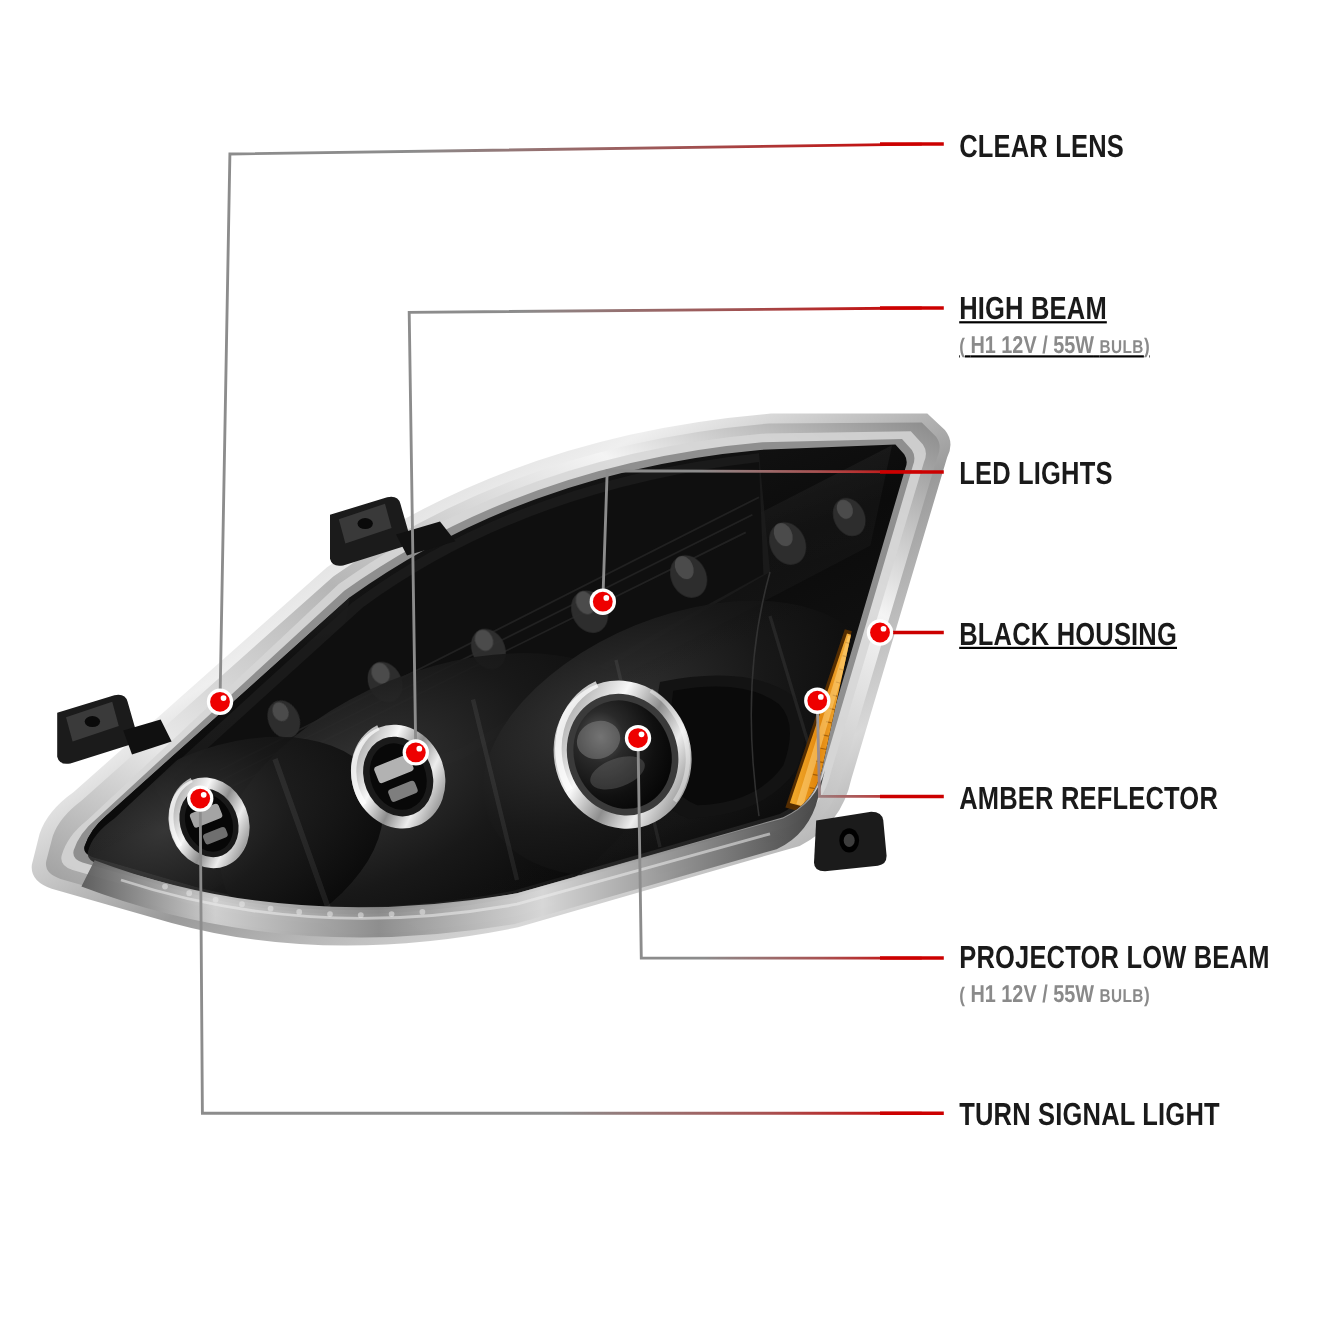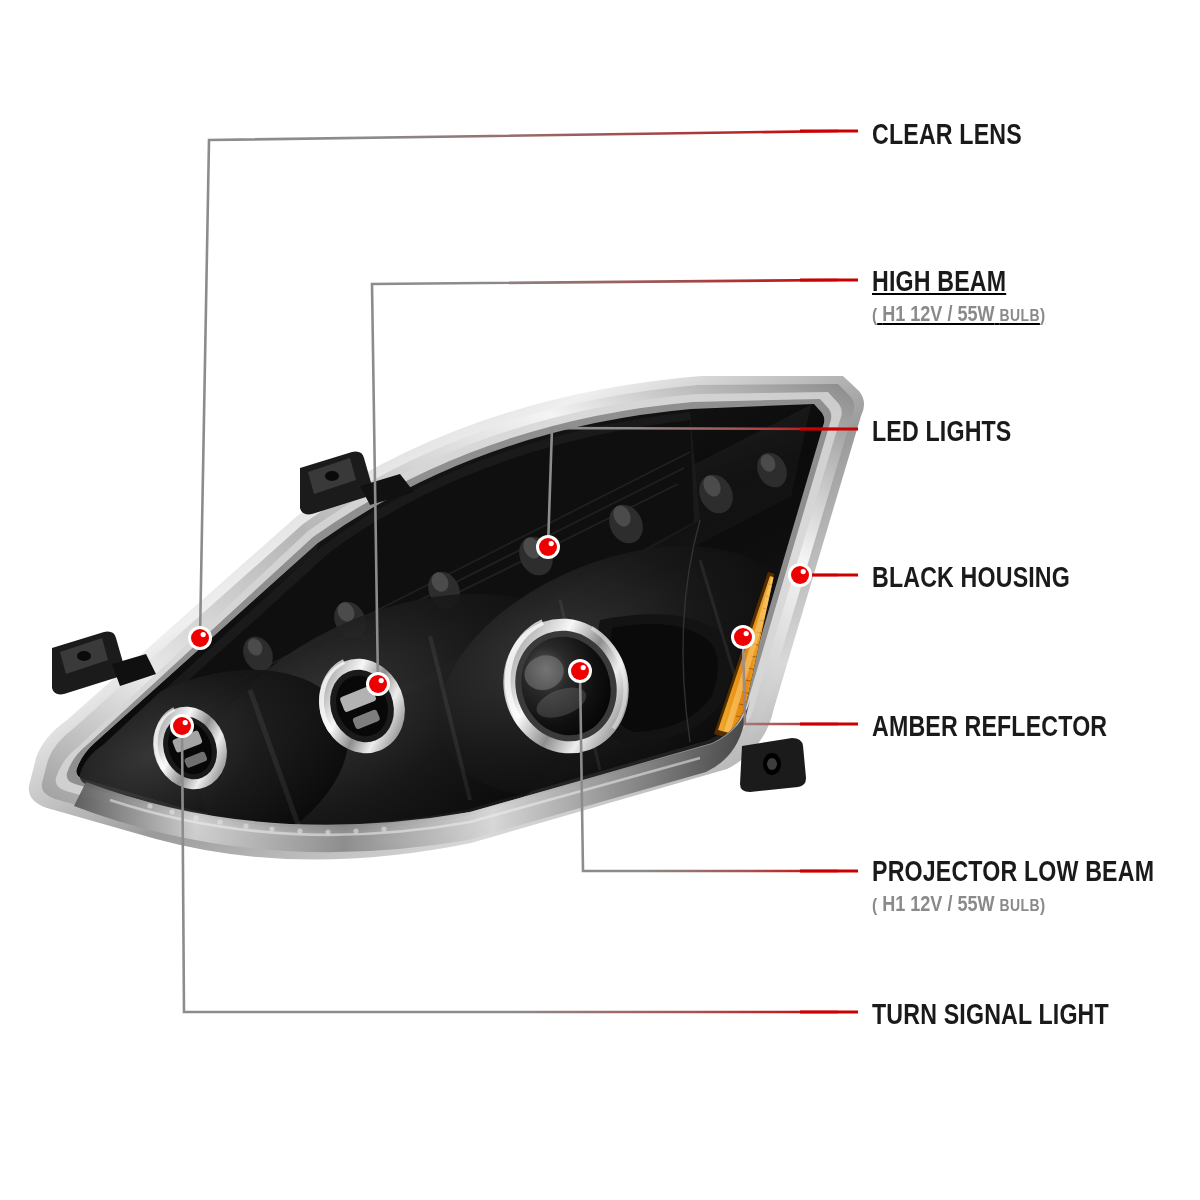--- a/index.html
+++ b/index.html
@@ -439,21 +439,21 @@
       <div class="label" style="left: 872px; top: 120px;">
         <span class="title">CLEAR LENS</span>
       </div>
       <div class="label" style="left: 872px; top: 267px; text-decoration: underline;">
         <span class="title">HIGH BEAM</span>
         <span class="sub"><span class="paren">(</span> <span>H1  12V / 55W</span> <span class="small">BULB</span><span class="paren">)</span></span>
       </div>
       <div class="label" style="left: 872px; top: 417px;">
         <span class="title">LED LIGHTS</span>
       </div>
-      <div class="label" style="left: 872px; top: 563px;">
+      <div class="label" style="left: 872px; top: 563px; text-decoration: underline;">
         <span class="title">BLACK HOUSING</span>
       </div>
       <div class="label" style="left: 872px; top: 712px;">
         <span class="title">AMBER REFLECTOR</span>
       </div>
       <div class="label" style="left: 872px; top: 857px;">
         <span class="title">PROJECTOR LOW BEAM</span>
         <span class="sub"><span class="paren">(</span> <span>H1  12V / 55W</span> <span class="small">BULB</span><span class="paren">)</span></span>
       </div>
       <div class="label" style="left: 872px; top: 1000px;">

